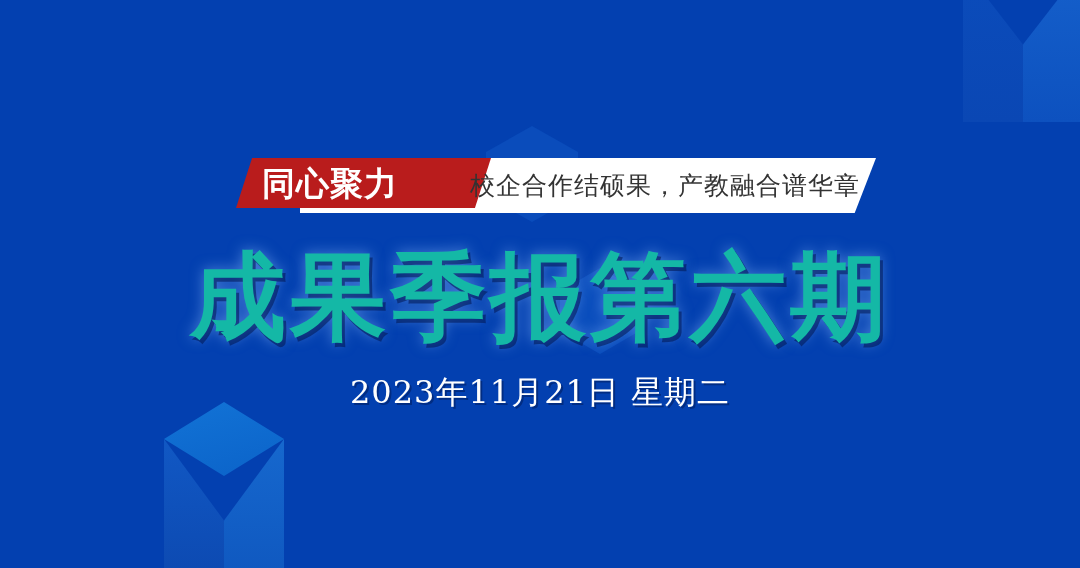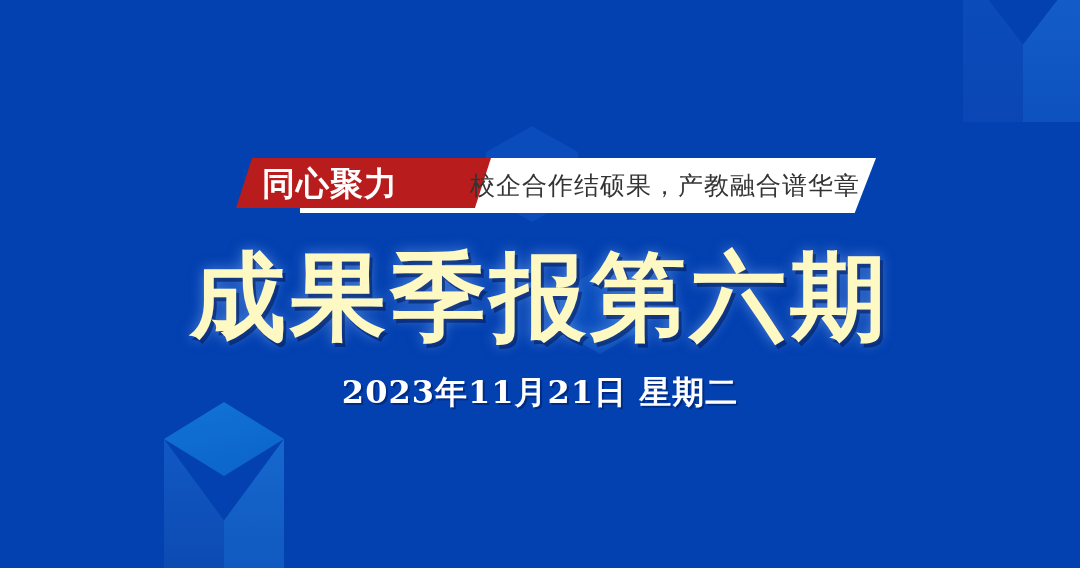--- a/index.html
+++ b/index.html
@@ -161,37 +161,37 @@
   .headline {
     position: absolute;
     left: 0;
     top: 243px;
     width: 1080px;
     text-align: center;
     font-family: "DejaVu Serif", "Liberation Serif", serif;
     font-weight: bold;
     font-size: 96px;
     line-height: 108px;
-    color: #fef9c3;
+    color: #14b8a6;
     letter-spacing: 4px;
     white-space: nowrap;
     text-shadow:
       3px 4px 0px rgba(0, 22, 80, 0.55),
       0px 0px 14px rgba(140, 190, 255, 0.55);
   }
 
   
   .dateline {
     position: absolute;
     left: 0;
     top: 370px;
     width: 1080px;
     text-align: center;
     font-family: "DejaVu Serif", "Liberation Serif", serif;
-    font-weight: bold;
+    font-weight: normal;
     font-size: 32px;
     line-height: 44px;
     color: #ffffff;
     letter-spacing: 1px;
     white-space: nowrap;
     text-shadow: 2px 2px 0px rgba(0, 20, 75, 0.45);
   }
 </style>
 </head>
 <body>

